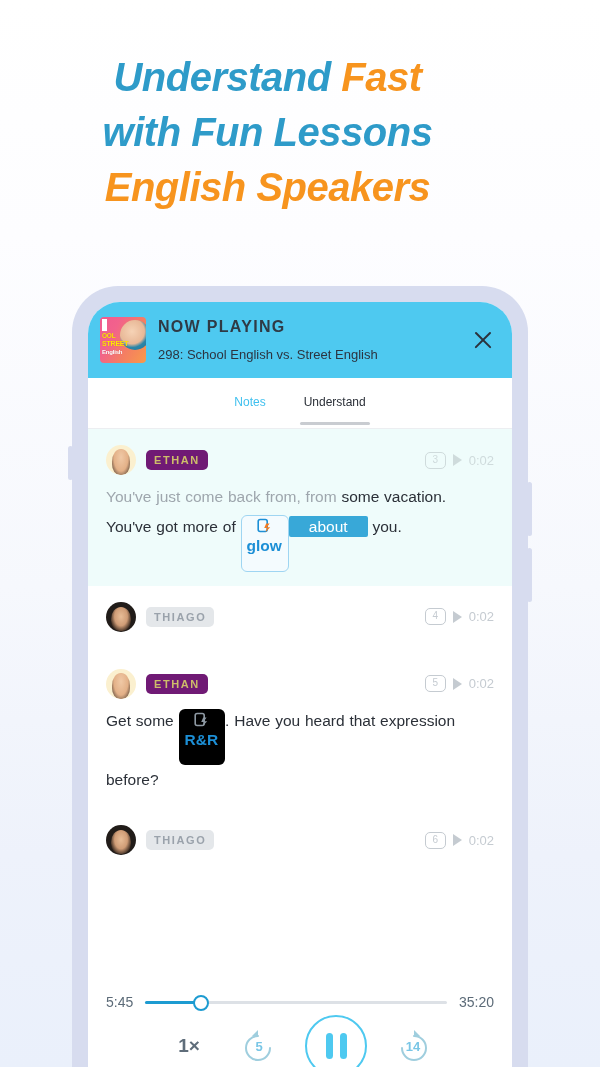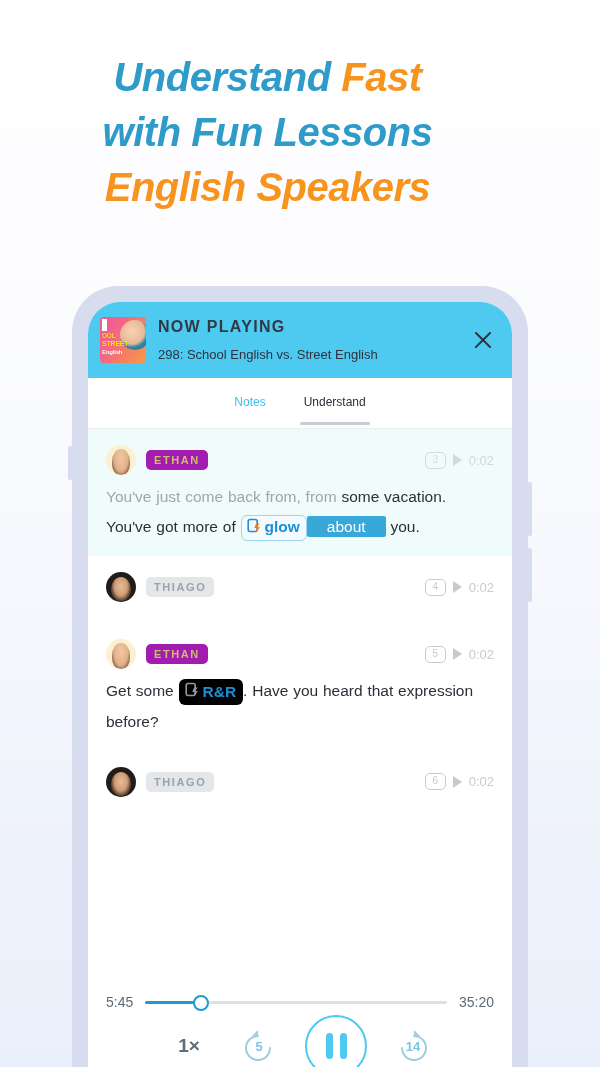--- a/index.html
+++ b/index.html
@@ -228,21 +228,21 @@
     background: radial-gradient(ellipse at 50% 40%, #e8bd97 0%, #cf9c76 45%, #3a2a20 76%, #1b1511 100%);
   }
   .speaker {
     margin-left: 10px;
     font-size: 11px;
     letter-spacing: 1.6px;
     font-weight: bold;
     padding: 4px 8px;
     border-radius: 5px;
   }
-  .speaker.ethan { background: #a21caf; color: #cdbd6a; }
+  .speaker.ethan { background: #701a75; color: #cdbd6a; }
   .speaker.thiago { background: #e4e7ea; color: #9aa2ab; }
 
   .meta {
     margin-left: auto;
     display: flex;
     align-items: center;
     gap: 7px;
     color: #c5cbd1;
     font-size: 13px;
   }
@@ -272,28 +272,29 @@
   .hl-word {
     background: #38a8d8;
     color: #ffffff;
     padding: 2px 20px;
     border-radius: 2px;
   }
   .chip {
     display: inline-flex;
     align-items: center;
     gap: 3px;
-    padding: 2px 6px 6px 5px;
+    padding: 2px 6px 18px 5px;
     border-radius: 6px;
     vertical-align: -2px;
     line-height: 1;
     font-size: 15.5px;
     color: #1c8fd6;
     font-weight: bold;
     cursor: pointer;
+    flex-direction: column;
   }
   .chip.bordered { border: 1px solid #9fd5f2; background: #f4fbfe; }
   .chip.plain { background: #000000; border: 1px solid transparent; }
   .chip .chip-ico { display:inline-block; width: 15px; height: 16px; position: relative; }
   .chip-label { position: relative; top: 1px; }
 
   
   .bottom-player {
     position: absolute;
     left: 0; bottom: 0;

